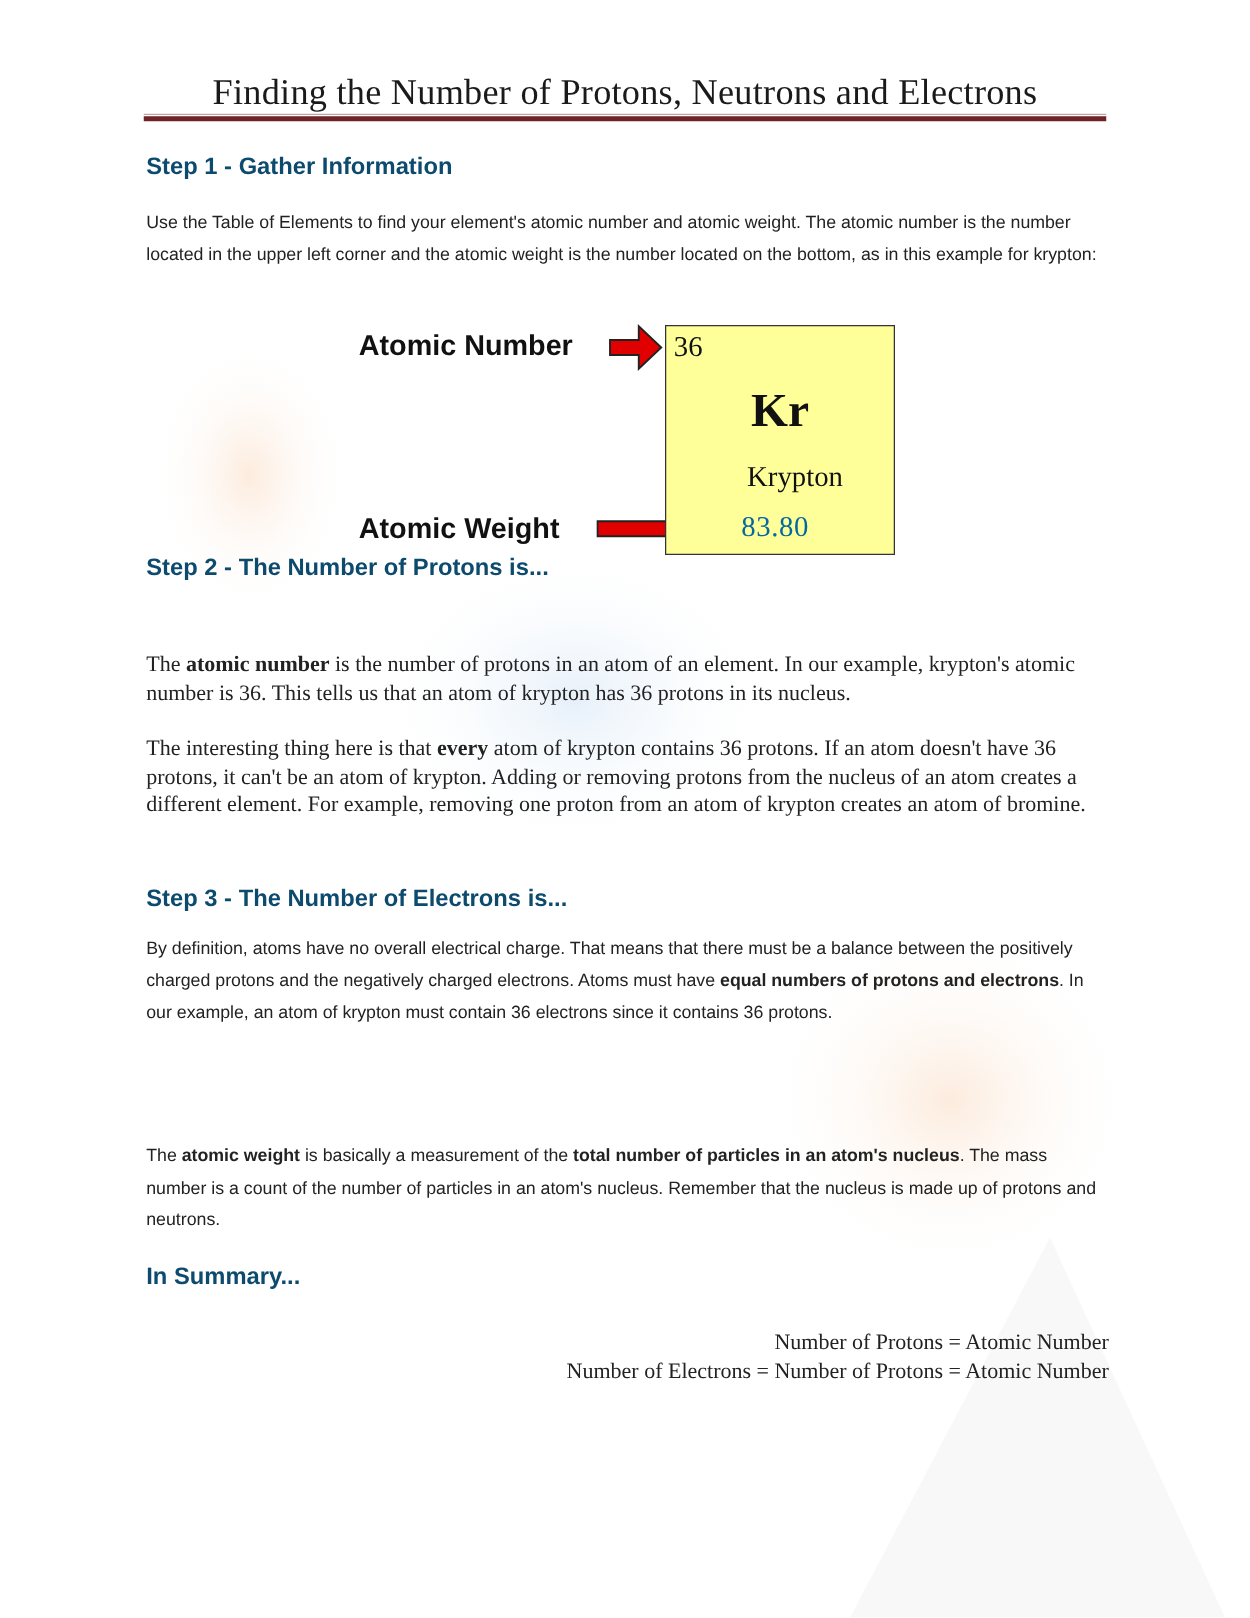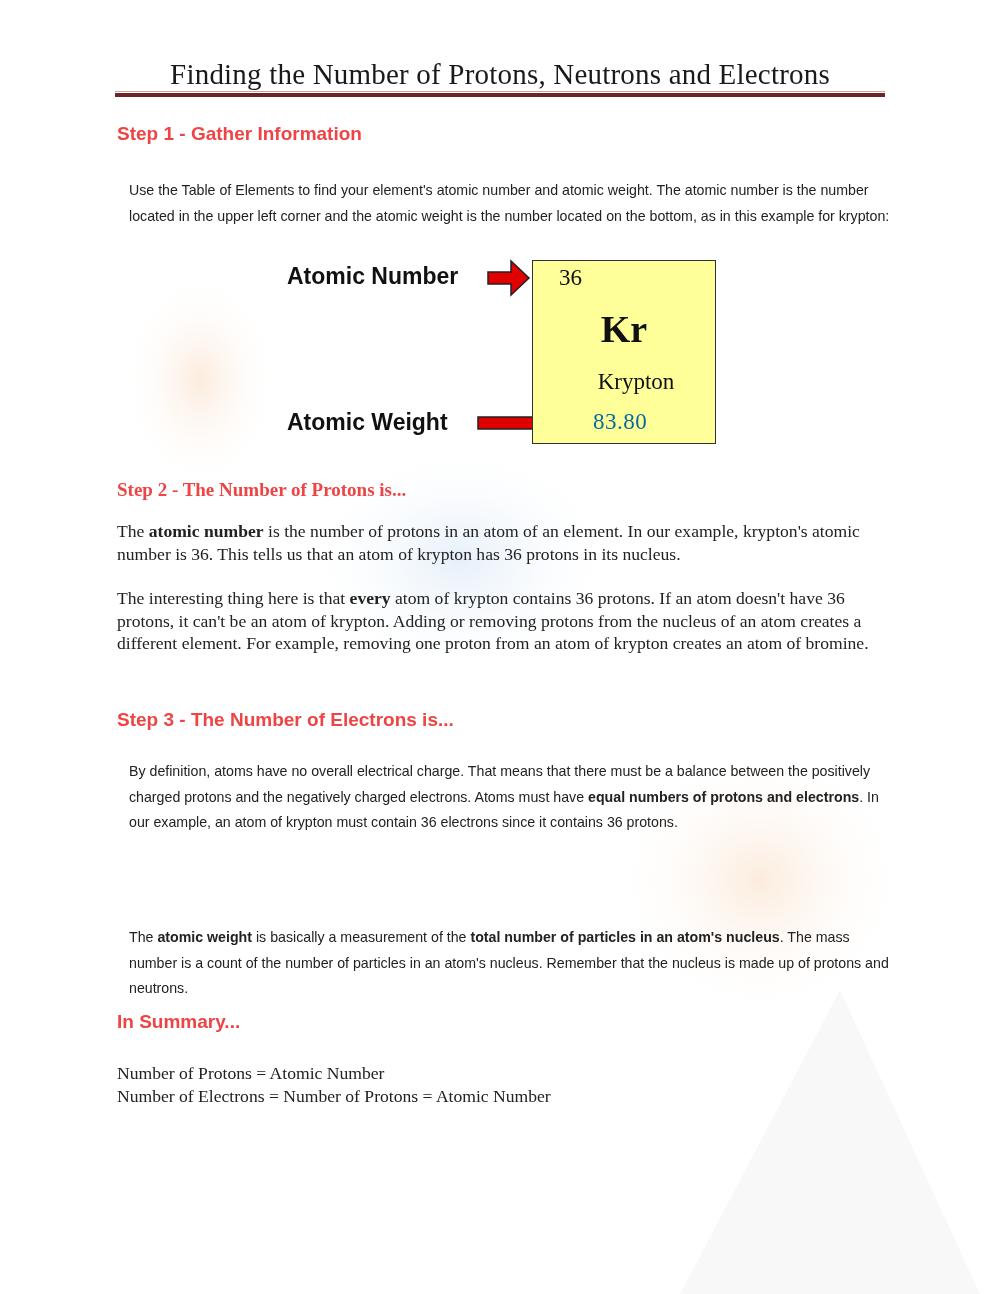--- a/index.html
+++ b/index.html
@@ -4,28 +4,28 @@
 <style>
   html, body { margin:0; padding:0; background:#ffffff; }
   body { width:1000px; height:1294px; position:relative; overflow:hidden; }
   .page { position:absolute; left:0; top:0; width:1000px; height:1294px; }
   .wm { position:absolute; pointer-events:none; }
   .title { position:absolute; left:115px; top:58px; width:770px; text-align:center;
     font-family:"Liberation Serif","DejaVu Serif",serif; font-size:29px; color:#1a1a1a; letter-spacing:0.2px; }
   .rule-thin { position:absolute; left:115px; top:91px; width:770px; height:1px; background:#c9a3a3; }
   .rule { position:absolute; left:115px; top:93px; width:770px; height:4px; background:#6e2327; }
   h2 { position:absolute; left:117px; margin:0; font-family:"Liberation Sans","DejaVu Sans",sans-serif;
-    font-size:19px; font-weight:bold; color:#ef4444; }
-  .sans { position:absolute; left:117px; width:770px; margin:12px; font-family:"Liberation Sans","DejaVu Sans",sans-serif;
+    font-size:19px; font-weight:bold; color:#0c4a6e; }
+  .sans { position:absolute; left:117px; width:770px; margin:0; font-family:"Liberation Sans","DejaVu Sans",sans-serif;
     font-size:14.2px; line-height:25.5px; color:#222; }
   .serif { position:absolute; left:117px; width:770px; margin:0; font-family:"Liberation Serif","DejaVu Serif",serif;
     font-size:17.6px; line-height:22.5px; color:#222; }
   .lab { position:absolute; font-family:"Liberation Sans","DejaVu Sans",sans-serif; font-weight:bold; font-size:23px; color:#111; }
   .elem { position:absolute; left:532px; top:260px; width:182px; height:182px; background:#ffff99; border:1.5px solid #333; }
-  .elem .num { position:absolute; left:6px; top:4px; font-family:"Liberation Serif",serif; font-size:23px; color:#111;margin-left:20px; }
+  .elem .num { position:absolute; left:6px; top:4px; font-family:"Liberation Serif",serif; font-size:23px; color:#111; }
   .elem .sym { position:absolute; left:0; width:100%; top:46px; text-align:center; font-family:"Liberation Serif",serif; font-weight:bold; font-size:38px; color:#111; }
   .elem .name { position:absolute; left:12px; width:100%; top:108px; text-align:center; font-family:"Liberation Serif",serif; font-size:23px; color:#111; }
   .elem .wt { position:absolute; left:60px; top:148px; font-family:"Liberation Serif",serif; font-size:23px; color:#0369a1; letter-spacing:0.5px; }
   .arrow { position:absolute; }
   .summary div { height:22.5px; }
 </style>
 </head>
 <body>
 
 <div class="page">
@@ -64,27 +64,27 @@
       <polygon points="1,13 86,13 86,2 106,19 86,36 86,25 1,25" fill="#e00000" stroke="#222" stroke-width="1.5"></polygon>
     </svg>
     <div class="elem">
       <div class="num">36</div>
       <div class="sym">Kr</div>
       <div class="name">Krypton</div>
       <div class="wt">83.80</div>
     </div>
   </div>
 
-  <h2 style="top:479px;font-family:Liberation Serif, serif;">Step 2 - The Number of Protons is...</h2>
+  <h2 style="top:444px;">Step 2 - The Number of Protons is...</h2>
   <p class="serif" style="top:520px;"><span>The </span><b>atomic number</b><span> is the number of protons in an atom of an element. In our example, krypton's atomic number is 36. This tells us that an atom of krypton has 36 protons in its nucleus.</span></p>
   <p class="serif" style="top:587px;"><span>The interesting thing here is that </span><b>every</b><span> atom of krypton contains 36 protons. If an atom doesn't have 36 protons, it can't be an atom of krypton. Adding or removing protons from the nucleus of an atom creates a different element. For example, removing one proton from an atom of krypton creates an atom of bromine.</span></p>
 
   <h2 style="top:709px;">Step 3 - The Number of Electrons is...</h2>
   <p class="sans" style="top:747px;"><span>By definition, atoms have no overall electrical charge. That means that there must be a balance between the positively charged protons and the negatively charged electrons. Atoms must have </span><b>equal numbers of protons and electrons</b><span>. In our example, an atom of krypton must contain 36 electrons since it contains 36 protons.</span></p>
 
   <p class="sans" style="top:913px;"><span>The </span><b>atomic weight</b><span> is basically a measurement of the </span><b>total number of particles in an atom's nucleus</b><span>. The mass number is a count of the number of particles in an atom's nucleus. Remember that the nucleus is made up of protons and neutrons.</span></p>
 
   <h2 style="top:1011px;">In Summary...</h2>
-  <div class="serif summary" style="top:1062px;">
+  <div class="serif summary" style="top:1062px;text-align:right;">
     <div>Number of Protons = Atomic Number</div>
     <div>Number of Electrons = Number of Protons = Atomic Number</div>
   </div>
 </div>
 
 </body></html>

